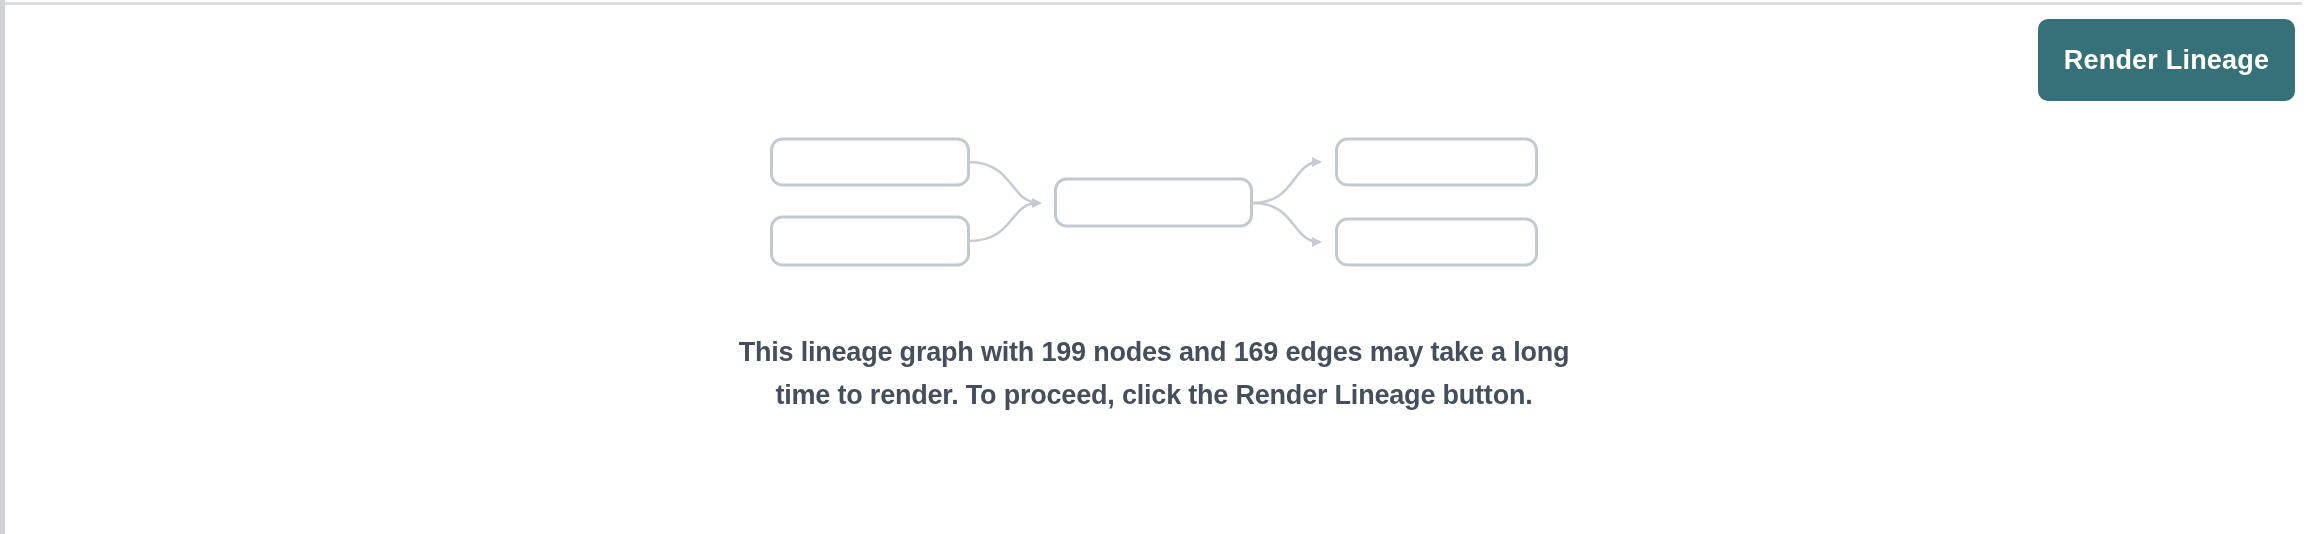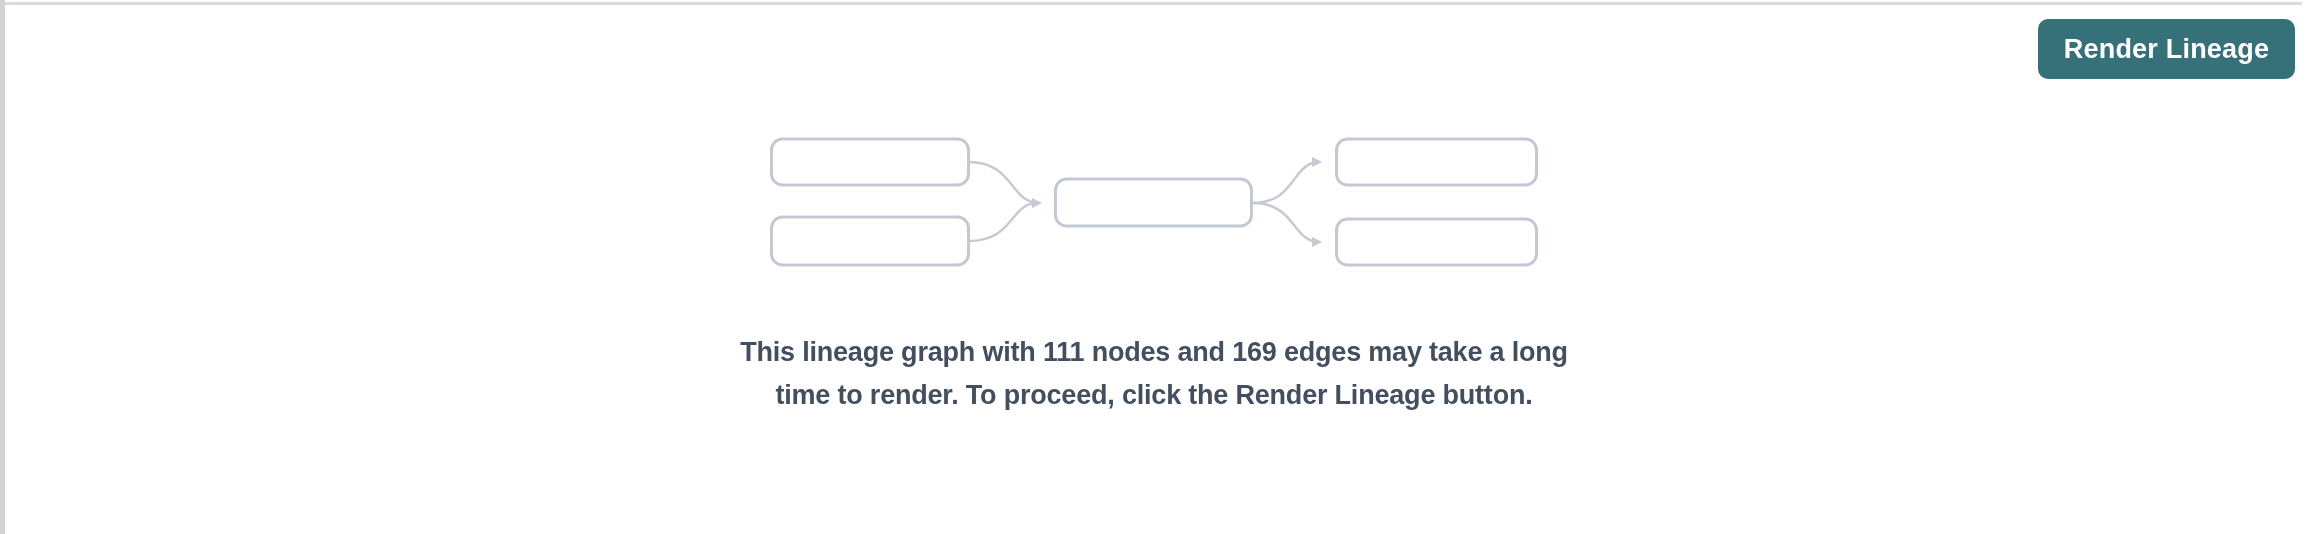--- a/index.html
+++ b/index.html
@@ -23,21 +23,21 @@
   .edge-top{
     position:absolute;top:2px;left:0;width:2302px;height:3px;
     background:var(--border_top);
   }
   .edge-left{
     position:absolute;top:0;left:0;width:5px;height:534px;
     background:var(--border_left);
   }
   .render-btn{
     position:absolute;top:19px;right:13px;
-    width:257px;height:60px;
+    width:257px;height:82px;
     background:var(--accent_teal);
     color:var(--button_text);
     border:none;border-radius:10px;
     font-family:"Liberation Sans", sans-serif;
     font-size:27px;font-weight:700;
     letter-spacing:0.2px;
     cursor:pointer;
     display:flex;align-items:center;justify-content:center;
   }
   .placeholder-diagram{
@@ -89,13 +89,13 @@
   <path class="ph-edge" d="M 483,66 C 527,66 522,25 550,25" marker-end="url(#arrow)"></path>
   <path class="ph-edge" d="M 483,66 C 527,66 522,105 550,105" marker-end="url(#arrow)"></path>
 
   <rect class="ph-node" x="2" y="2" width="197" height="46" rx="11"></rect>
   <rect class="ph-node" x="2" y="80" width="197" height="48" rx="11"></rect>
   <rect class="ph-node" x="286" y="42" width="196" height="47" rx="11"></rect>
   <rect class="ph-node" x="567" y="2" width="200" height="46" rx="11"></rect>
   <rect class="ph-node" x="567" y="82" width="200" height="46" rx="11"></rect>
 </svg>
 
-<p class="lineage-message">This lineage graph with 111 nodes and 169 edges may take a long time to render. To proceed, click the Render Lineage button.</p>
+<p class="lineage-message">This lineage graph with 199 nodes and 169 edges may take a long time to render. To proceed, click the Render Lineage button.</p>
 
 </body></html>

